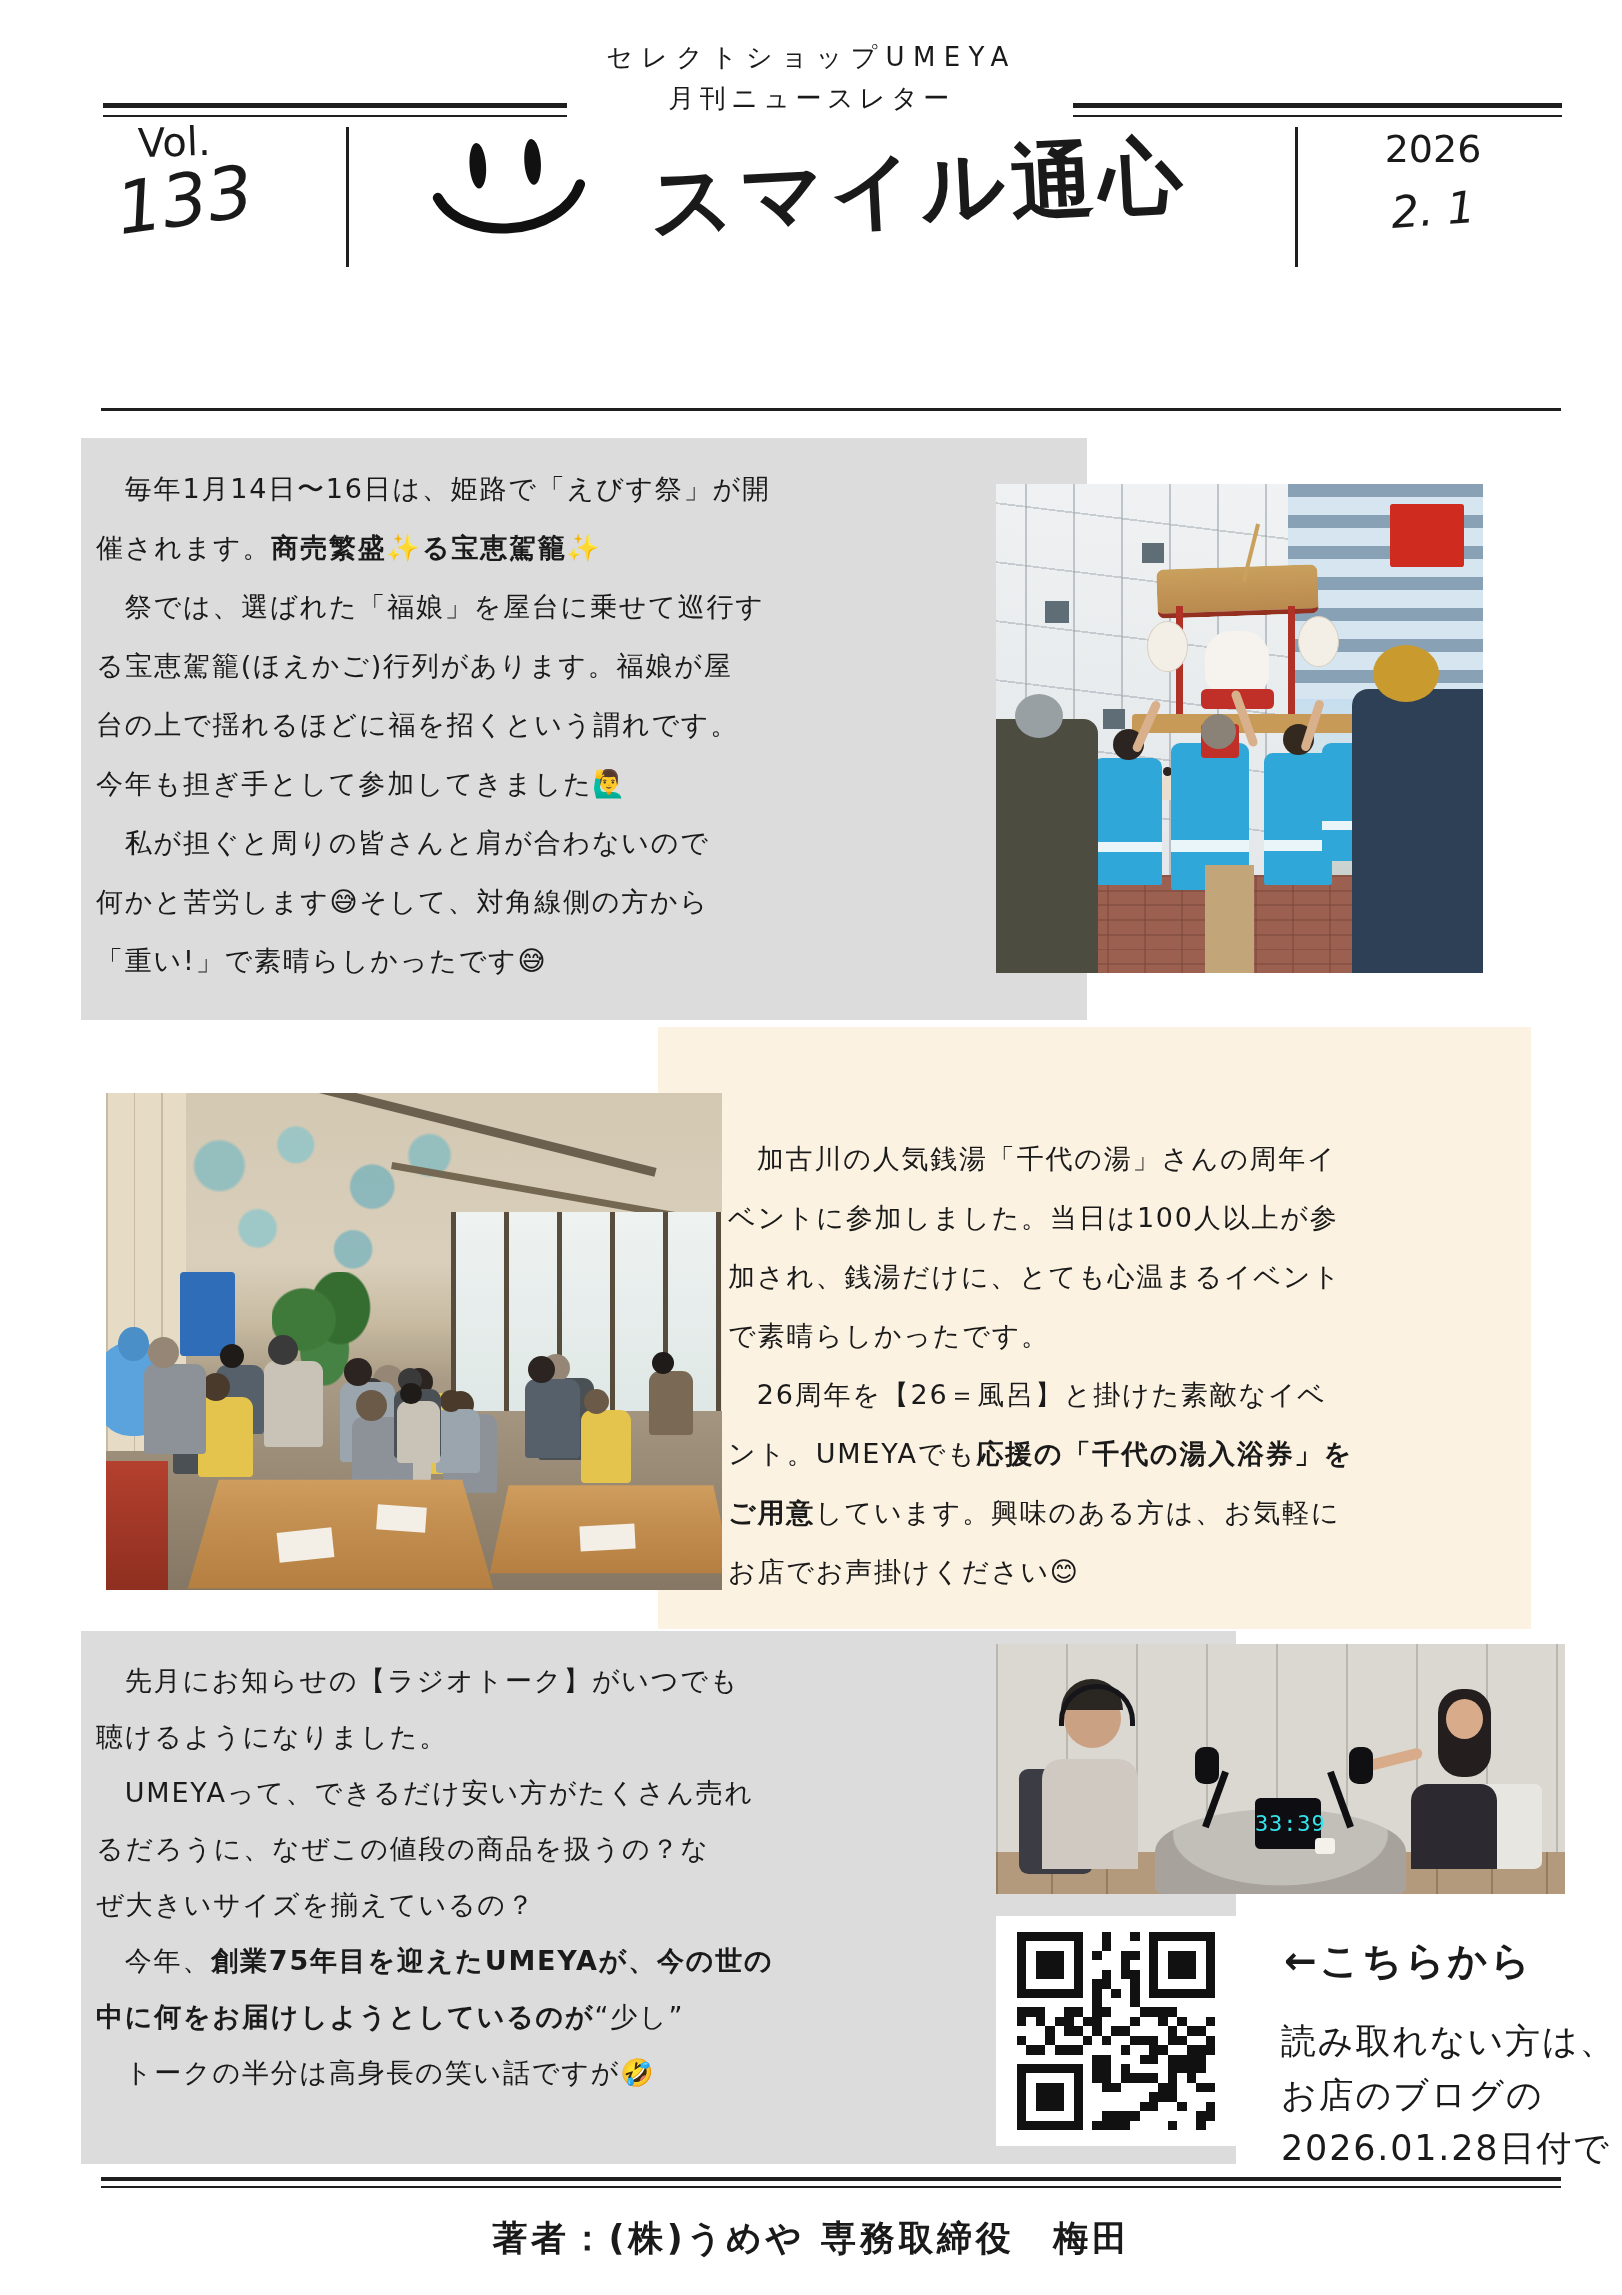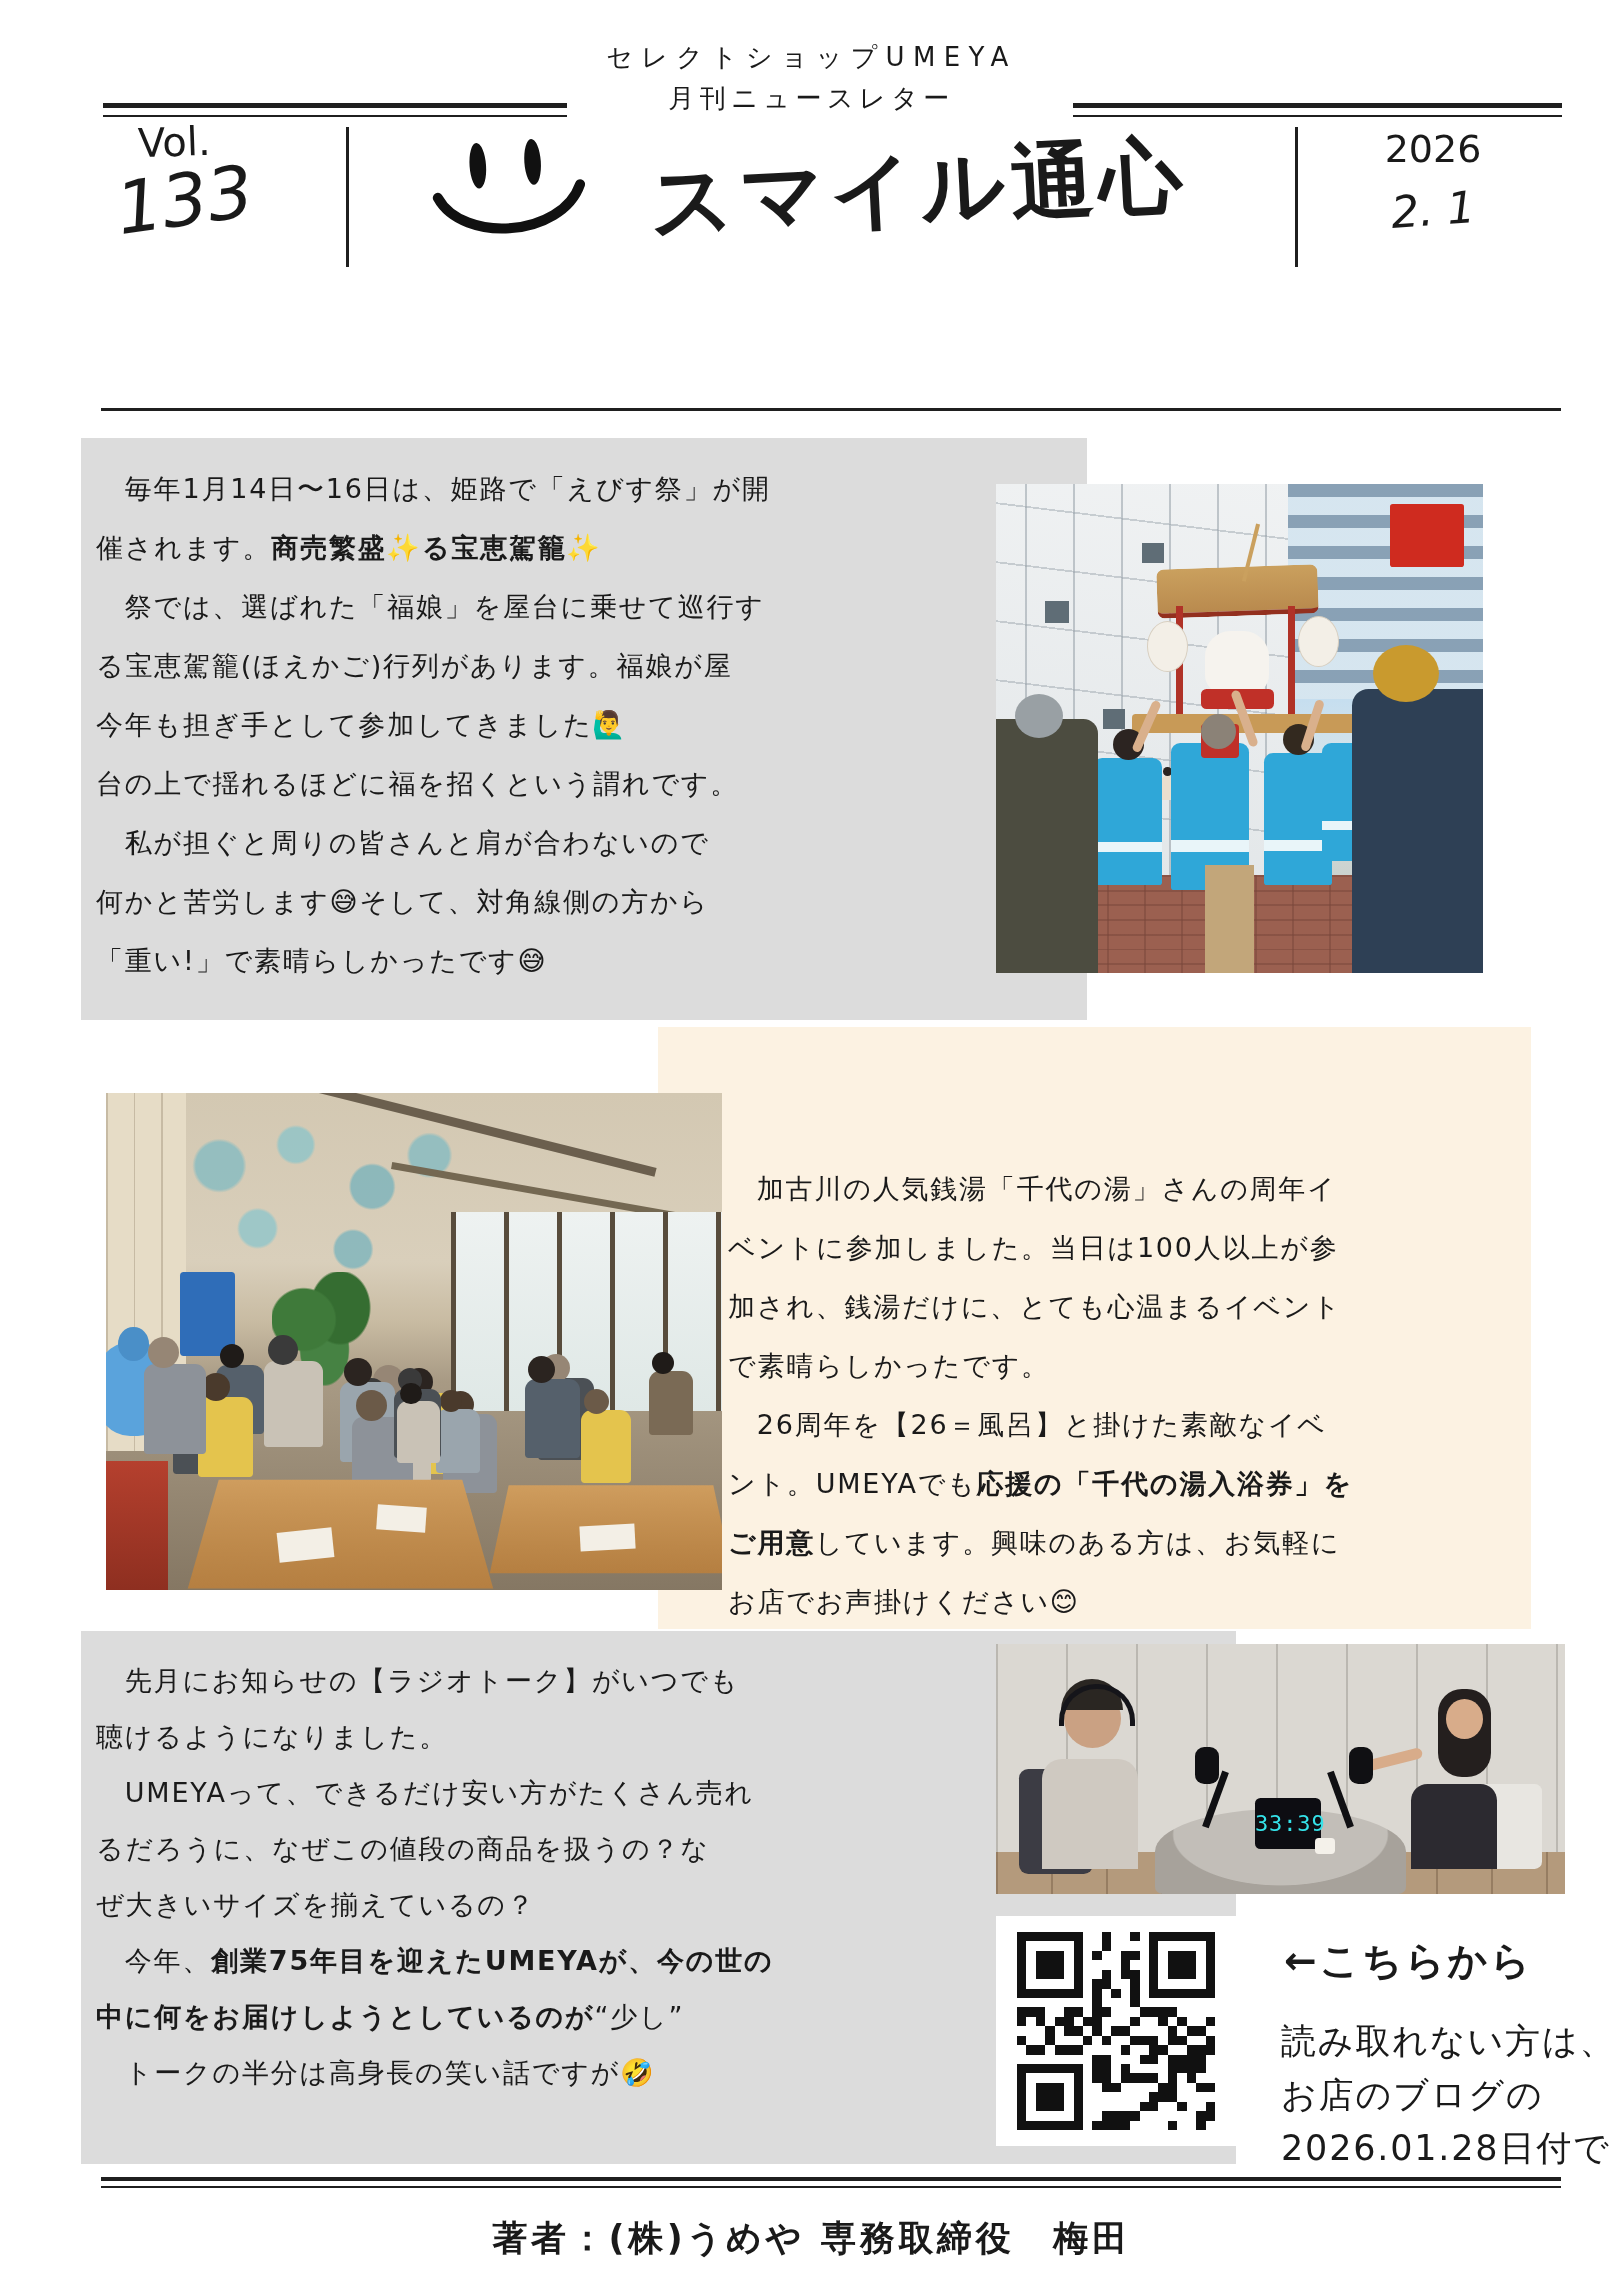--- a/index.html
+++ b/index.html
@@ -62,22 +62,22 @@
 
   <div class="rule" style="left:101px;top:408px;width:1460px;height:2.8px;"></div>
 
   <div class="abs" style="left:81px;top:438px;width:1006px;height:582px;background:#dcdcdc;"></div>
 
   <div class="tblock" style="left:96px;top:459px;">
       <div class="tline"><span class="">　毎年1月14日〜16日は、姫路で「えびす祭」が開</span></div>
       <div class="tline"><span class="">催されます。</span><span class="b ">商売繁盛</span><span class="e">✨</span><span class="b ">る宝恵駕籠</span><span class="e">✨</span></div>
       <div class="tline"><span class="">　祭では、選ばれた「福娘」を屋台に乗せて巡行す</span></div>
       <div class="tline"><span class="">る宝恵駕籠(ほえかご)行列があります。福娘が屋</span></div>
+      <div class="tline"><span class="">台の上で揺れるほどに福を招くという謂れです。</span></div>
       <div class="tline"><span class="">今年も担ぎ手として参加してきました🙋‍♂️</span></div>
-      <div class="tline"><span class="">台の上で揺れるほどに福を招くという謂れです。</span></div>
       <div class="tline"><span class="">　私が担ぐと周りの皆さんと肩が合わないので</span></div>
       <div class="tline"><span class="">何かと苦労します😅そして、対角線側の方から</span></div>
       <div class="tline"><span class="">「重い!」で素晴らしかったです😅</span></div>
     </div>
 
   <div class="photo" style="left:996px;top:484px;width:487px;height:489px;">
     <div class="abs" style="inset:0;background:linear-gradient(180deg,#a9cfeb 0%,#c3ddf0 42%,#d8e5e9 58%,#cfd8d6 72%,#c0c4be 100%);"></div>
     <div class="abs" style="left:-4%;top:-5%;width:64%;height:86%;transform:skewY(7deg);background:
          repeating-linear-gradient(90deg,rgba(150,160,168,.55) 0 1.8px,transparent 1.8px 48px),
          repeating-linear-gradient(180deg,rgba(150,160,168,.45) 0 1.8px,transparent 1.8px 59px),
@@ -211,21 +211,21 @@
         <div class="head" style="left: 47.7727%; top: 58.2791%; width: 21.3px; height: 21.3px; background: rgb(31, 27, 24);"></div>
       </div>
 
     <div class="abs" style="left:16%;bottom:0;width:44%;height:25%;background:linear-gradient(180deg,#cf9d5e,#b57f41);transform:perspective(275px) rotateX(30deg);"></div>
     <div class="abs" style="right:0;bottom:3%;width:36%;height:20%;background:linear-gradient(180deg,#cf9d5e,#b57f41);transform:perspective(275px) rotateX(28deg);"></div>
     <div class="abs" style="left:28%;bottom:6%;width:9%;height:6%;background:#f3efe6;transform:rotate(-6deg);"></div>
     <div class="abs" style="left:44%;bottom:12%;width:8%;height:5%;background:#f3efe6;transform:rotate(4deg);"></div>
     <div class="abs" style="right:14%;bottom:8%;width:9%;height:5%;background:#f3efe6;transform:rotate(-3deg);"></div>
   </div>
 
-  <div class="tblock" style="left:728px;top:1159px;">
+  <div class="tblock" style="left:728px;top:1129px;">
       <div class="tline"><span class="">　加古川の人気銭湯「千代の湯」さんの周年イ</span></div>
       <div class="tline"><span class="">ベントに参加しました。当日は100人以上が参</span></div>
       <div class="tline"><span class="">加され、銭湯だけに、とても心温まるイベント</span></div>
       <div class="tline"><span class="">で素晴らしかったです。</span></div>
       <div class="tline"><span class="">　26周年を【26＝風呂】と掛けた素敵なイベ</span></div>
       <div class="tline"><span class="">ント。UMEYAでも</span><span class="b ">応援の「千代の湯入浴券」を</span></div>
       <div class="tline"><span class="b ">ご用意</span><span class="">しています。興味のある方は、お気軽に</span></div>
       <div class="tline"><span class="">お店でお声掛けください😊</span></div>
     </div>
 

